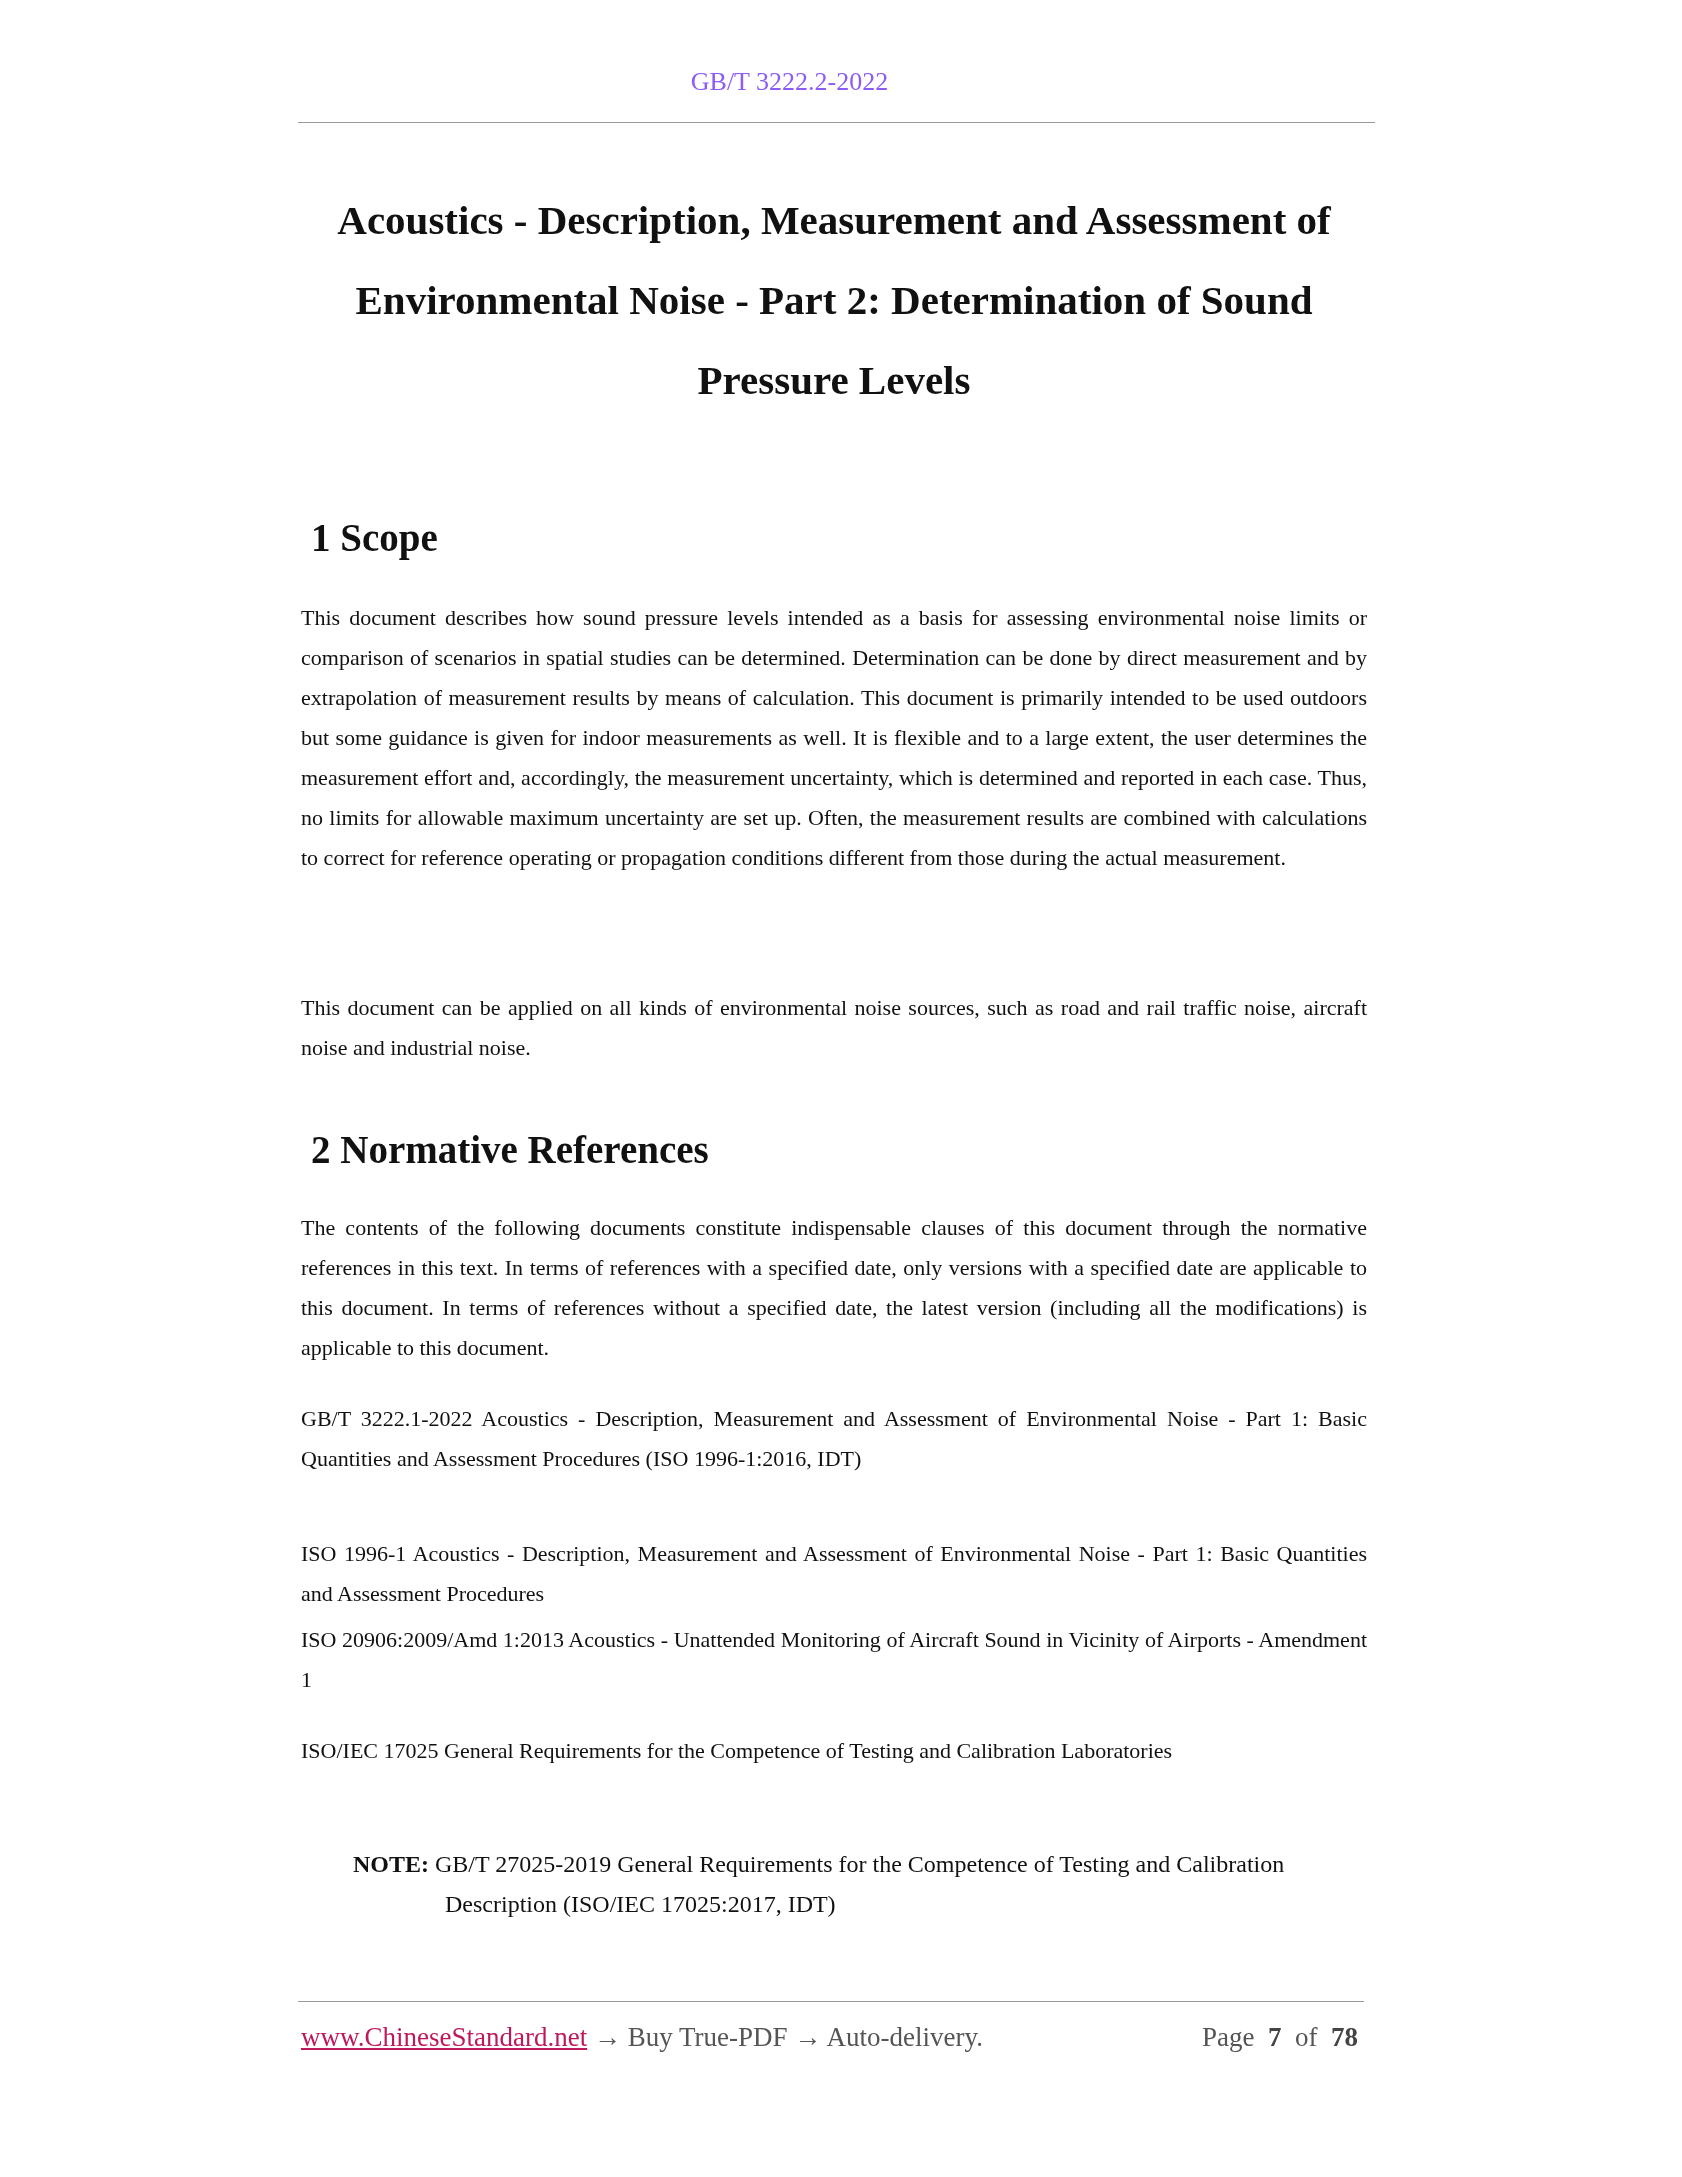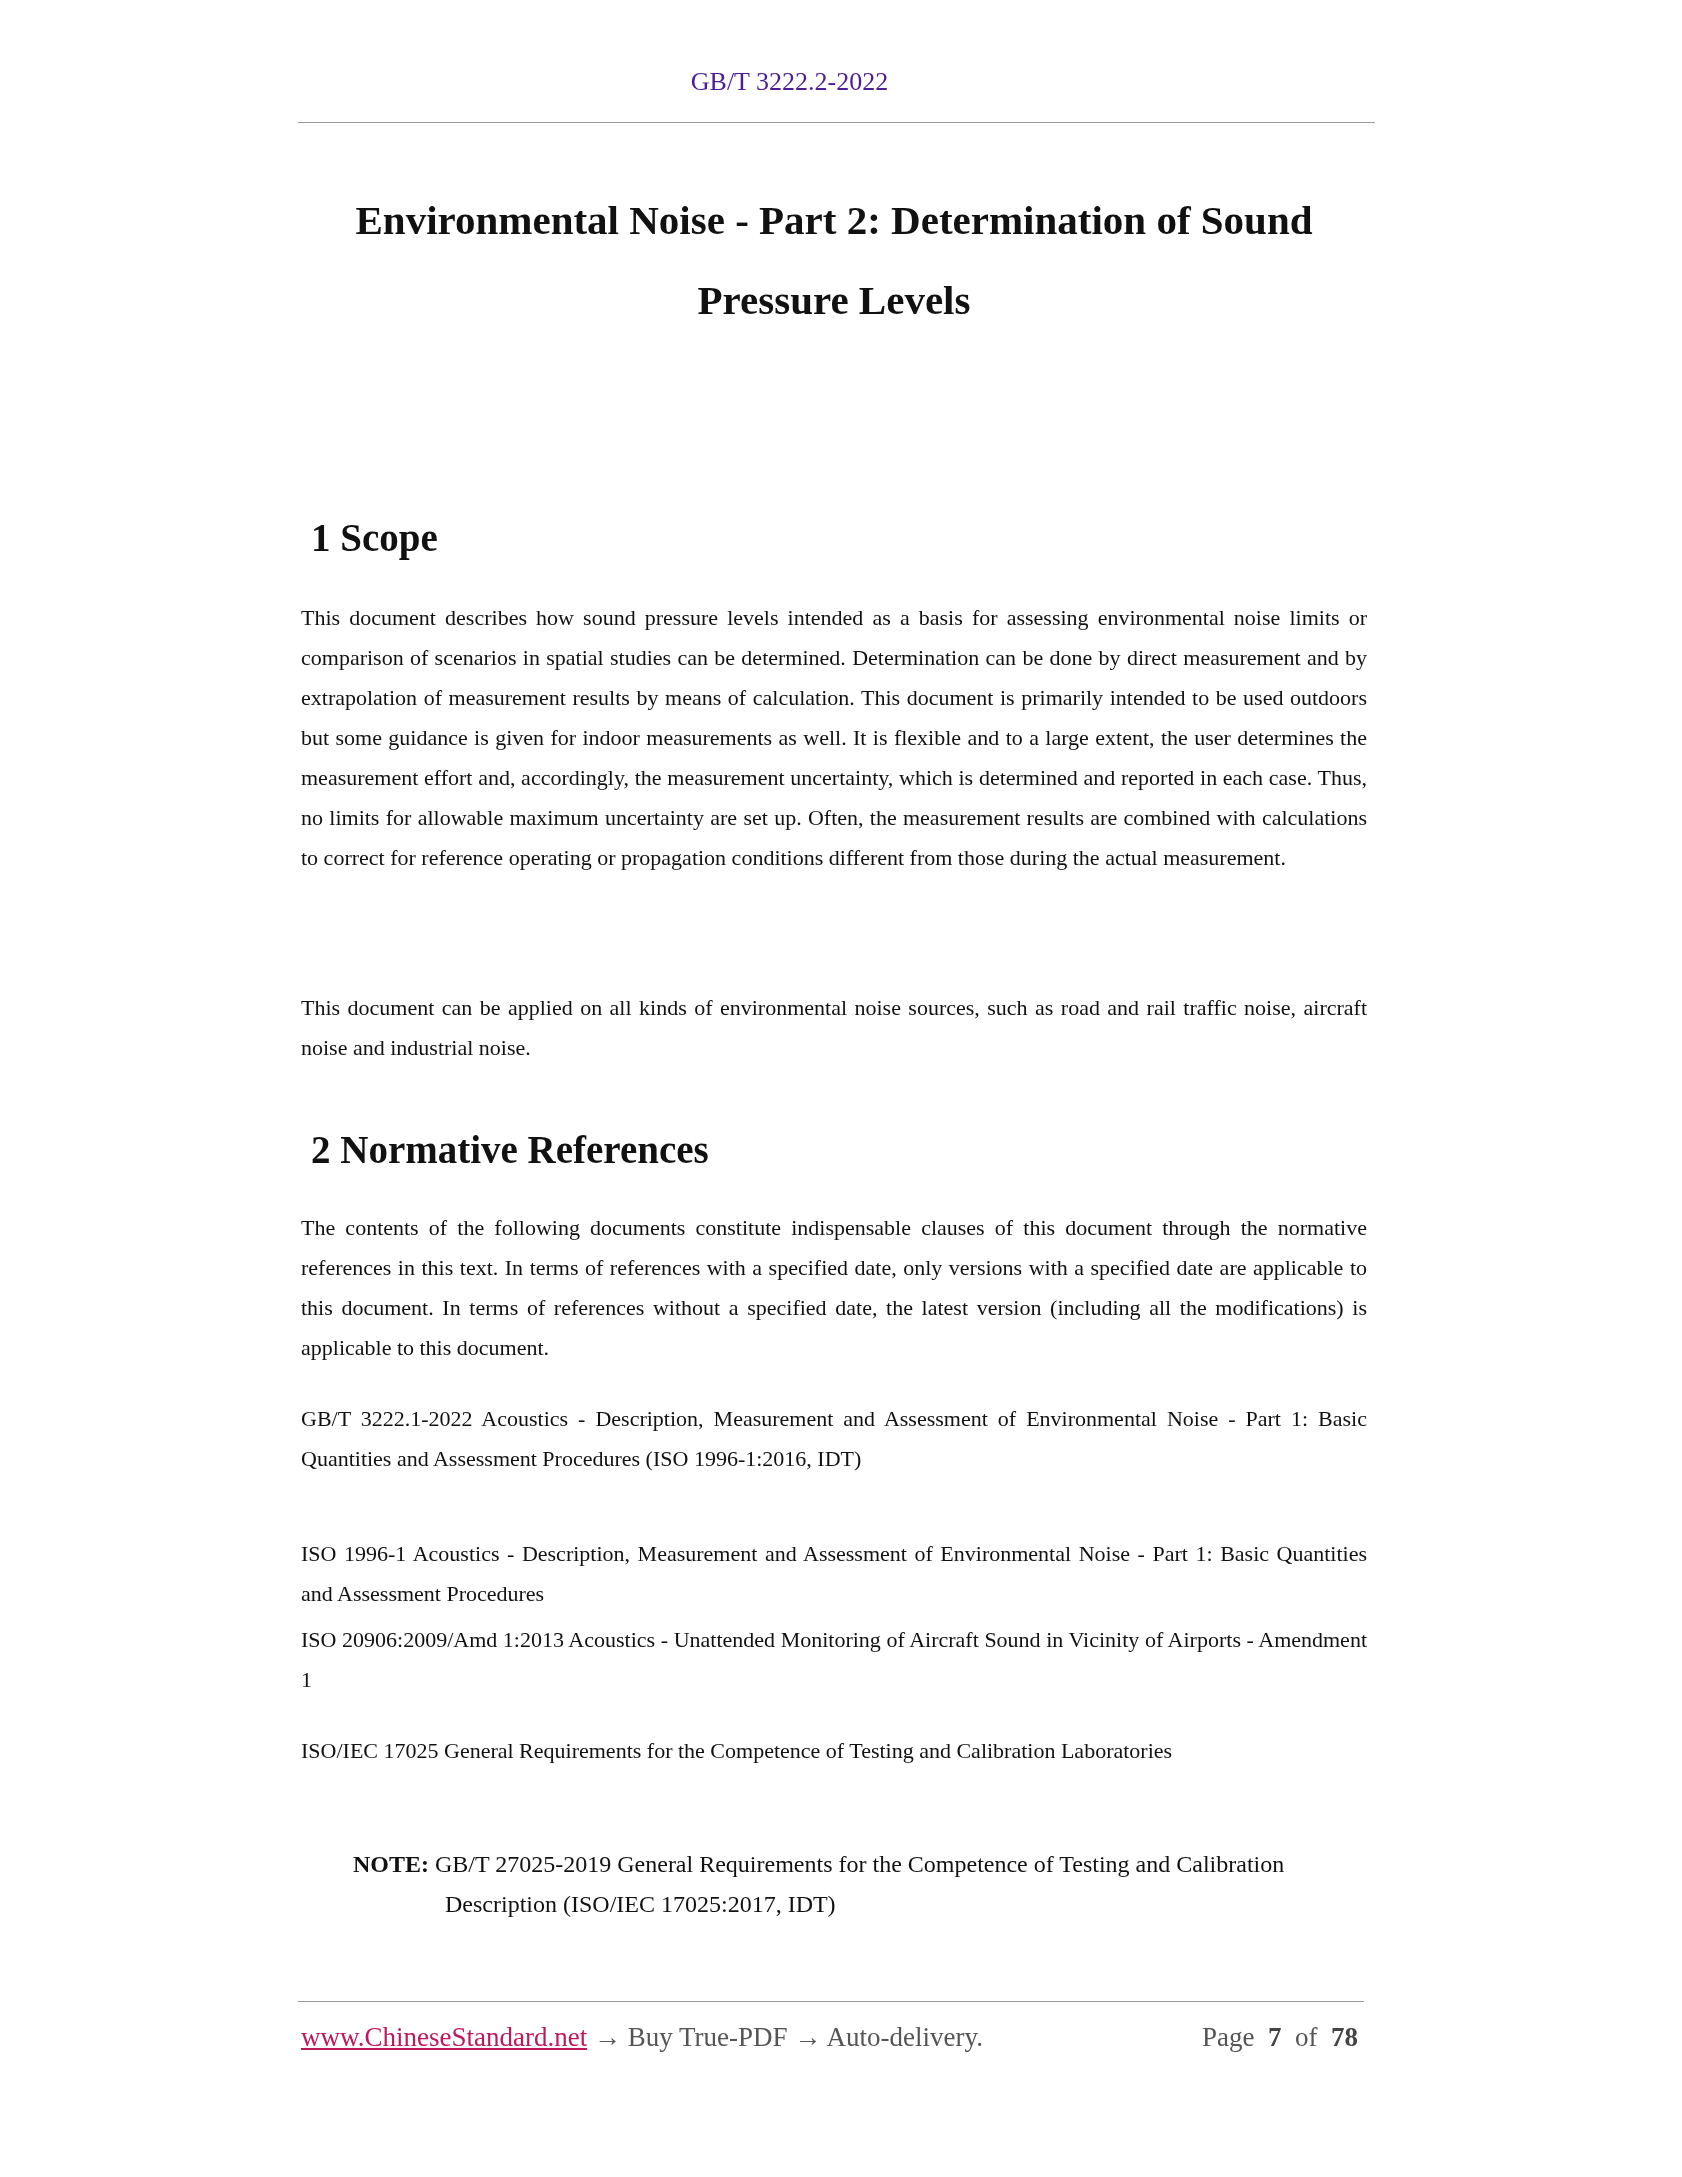--- a/index.html
+++ b/index.html
@@ -1,19 +1,19 @@
 <!DOCTYPE html>
 <html style="font-size:14px"><head>
 <meta charset="utf-8">
 <style>
   html, body { margin: 0; padding: 0; background: #ffffff; }
   body { width: 1683px; height: 2177px; position: relative; overflow: hidden;
          font-family: "Liberation Serif", "DejaVu Serif", serif; color: #111; }
   .page-header { position: absolute; top: 67px; left: 0; width: 1579px; text-align: center;
-                 font-size: 26px; color: #4c1d95; }
+                 font-size: 26px; color: #8b5cf6; }
   .rule { position: absolute; height: 0; border-top: 1.7px solid #9a9a9a; }
   .rule.top { top: 122px; left: 298px; width: 1077px; }
   .rule.bottom { top: 2001px; left: 298px; width: 1066px; }
   .content { position: absolute; left: 301px; top: 0; width: 1066px; }
   .doc-title { position: absolute; top: 180px; left: 301px; width: 1066px; text-align: center;
                font-weight: bold; font-size: 41px; line-height: 80px; }
   .doc-title div { white-space: nowrap; }
   h2 { position: absolute; margin: 10px; font-weight: bold; font-size: 39px; line-height: 1; left: 0; }
   .para { position: absolute; left: 0; width: 1066px; margin: 0; font-size: 22px; line-height: 40px;
           text-align: justify; }
@@ -26,20 +26,21 @@
   .footer .page-info { position: absolute; right: 7px; top: 0; }
   .footer .page-info b { font-weight: bold; color: #444; }
 </style>
 </head>
 <body>
 
 <div class="page-header">GB/T 3222.2-2022</div>
 <div class="rule top"></div>
 
 <div class="doc-title">
+  <div>Acoustics - Description, Measurement and Assessment of</div>
   <div>Environmental Noise - Part 2: Determination of Sound</div>
   <div>Pressure Levels</div>
 </div>
 
 <div class="content">
   <h2 style="top:508px">1 Scope</h2>
 
   <p class="para last-justify" style="top:598px">This document describes how sound pressure levels intended as a basis for assessing environmental noise limits or comparison of scenarios in spatial studies can be determined. Determination can be done by direct measurement and by extrapolation of measurement results by means of calculation. This document is primarily intended to be used outdoors but some guidance is given for indoor measurements as well. It is flexible and to a large extent, the user determines the measurement effort and, accordingly, the measurement uncertainty, which is determined and reported in each case. Thus, no limits for allowable maximum uncertainty are set up. Often, the measurement results are combined with calculations to correct for reference operating or propagation conditions different from those during the actual measurement.</p>
   <p class="para last-justify" style="top:988px">This document can be applied on all kinds of environmental noise sources, such as road and rail traffic noise, aircraft noise and industrial noise.</p>
 

